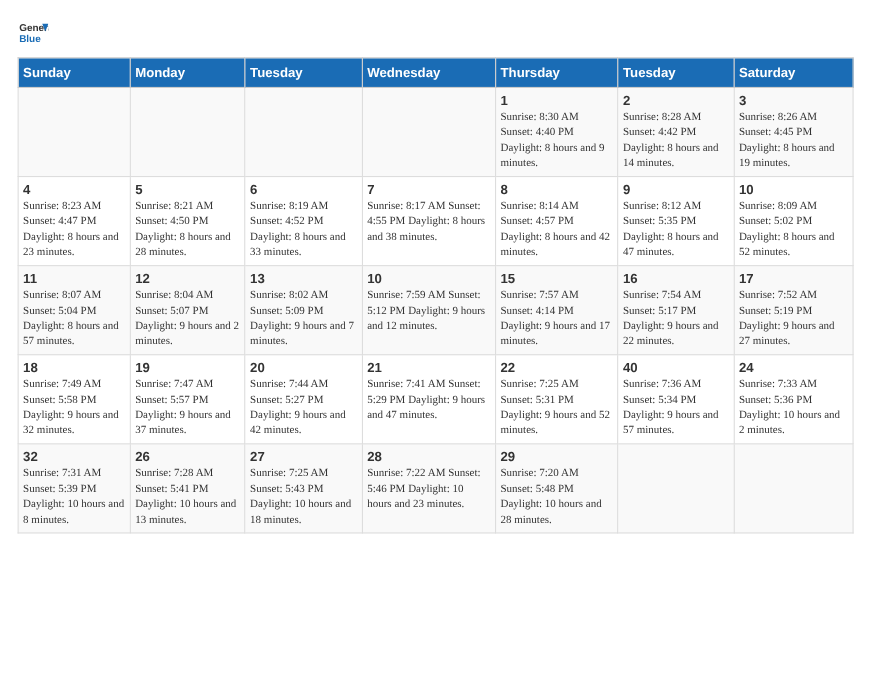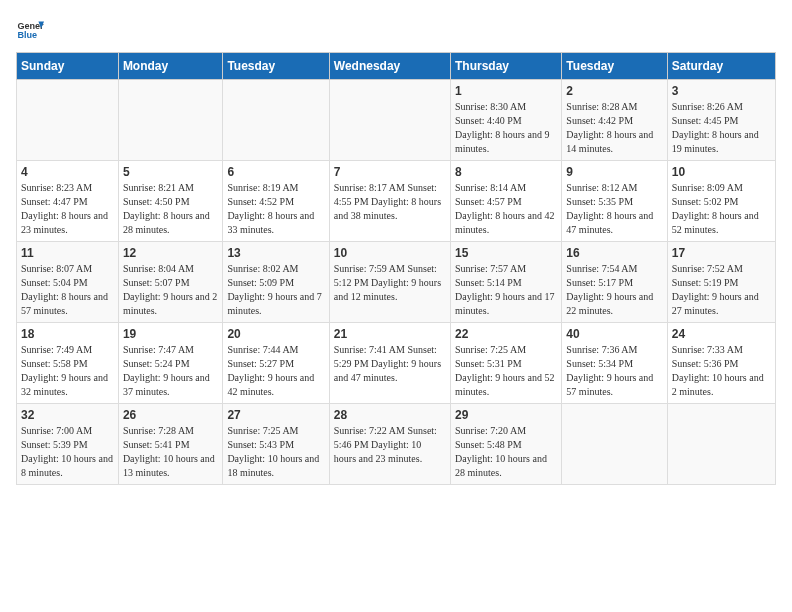--- a/index.html
+++ b/index.html
@@ -216,21 +216,21 @@
         <td>
           <span class="day-number">10</span>
           <div class="day-info">Sunrise: 7:59 AM
 Sunset: 5:12 PM
 Daylight: 9 hours
 and 12 minutes.</div>
         </td>
         <td>
           <span class="day-number">15</span>
           <div class="day-info">Sunrise: 7:57 AM
-Sunset: 5:14 PM
+Sunset: 4:14 PM
 Daylight: 9 hours
 and 17 minutes.</div>
         </td>
         <td>
           <span class="day-number">16</span>
           <div class="day-info">Sunrise: 7:54 AM
 Sunset: 5:17 PM
 Daylight: 9 hours
 and 22 minutes.</div>
         </td>
@@ -246,21 +246,21 @@
         <td>
           <span class="day-number">18</span>
           <div class="day-info">Sunrise: 7:49 AM
 Sunset: 5:58 PM
 Daylight: 9 hours
 and 32 minutes.</div>
         </td>
         <td>
           <span class="day-number">19</span>
           <div class="day-info">Sunrise: 7:47 AM
-Sunset: 5:24 PM
+Sunset: 5:57 PM
 Daylight: 9 hours
 and 37 minutes.</div>
         </td>
         <td>
           <span class="day-number">20</span>
           <div class="day-info">Sunrise: 7:44 AM
 Sunset: 5:27 PM
 Daylight: 9 hours
 and 42 minutes.</div>
         </td>
@@ -289,21 +289,21 @@
           <span class="day-number">24</span>
           <div class="day-info">Sunrise: 7:33 AM
 Sunset: 5:36 PM
 Daylight: 10 hours
 and 2 minutes.</div>
         </td>
       </tr>
       <tr>
         <td>
           <span class="day-number">32</span>
-          <div class="day-info">Sunrise: 7:00 AM
+          <div class="day-info">Sunrise: 7:31 AM
 Sunset: 5:39 PM
 Daylight: 10 hours
 and 8 minutes.</div>
         </td>
         <td>
           <span class="day-number">26</span>
           <div class="day-info">Sunrise: 7:28 AM
 Sunset: 5:41 PM
 Daylight: 10 hours
 and 13 minutes.</div>

